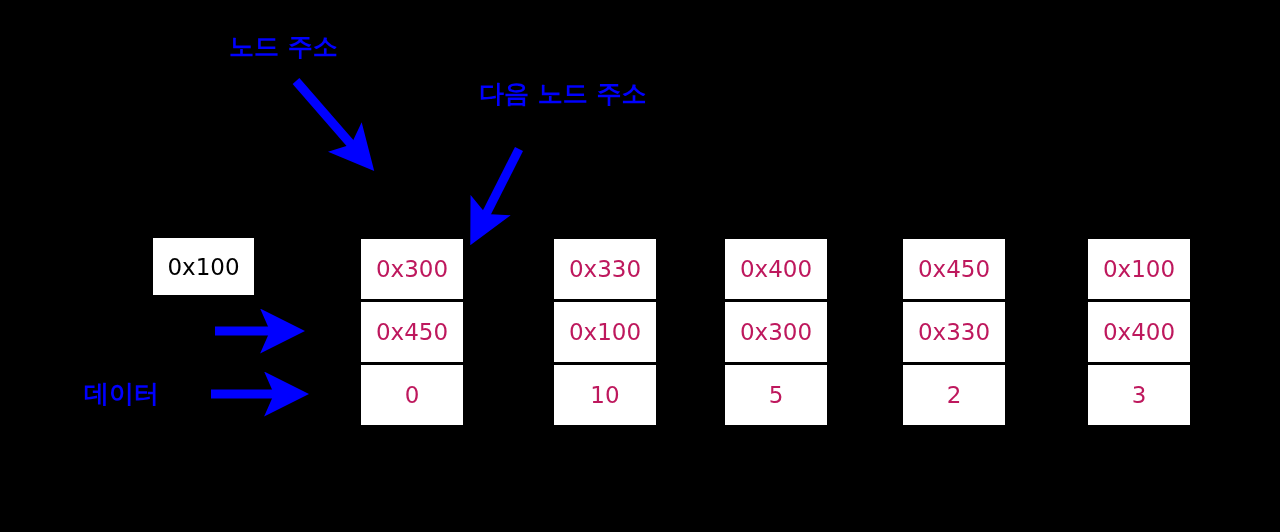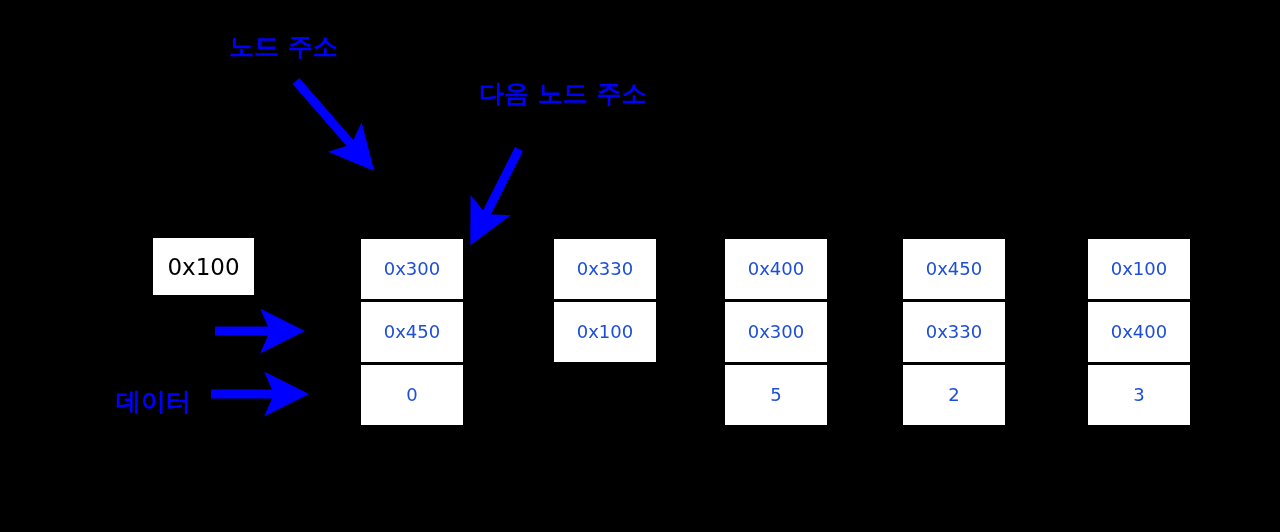--- a/index.html
+++ b/index.html
@@ -22,22 +22,22 @@
     height: 532px;
     background: #000000;
   }
 
   
   .cell {
     position: absolute;
     background: #ffffff;
     border: 2px solid #000000;
     box-sizing: border-box;
-    color: #1d4ed8;
-    font-size: 18px;
+    color: #be185d;
+    font-size: 23px;
     line-height: 1;
     display: flex;
     align-items: center;
     justify-content: center;
     letter-spacing: 0px;
   }
 
   .head-box {
     position: absolute;
     left: 151px;
@@ -107,33 +107,34 @@
     <line x1="215" y1="331" x2="288" y2="331" stroke="#0000ff" stroke-width="9" marker-end="url(#ah)"></line>
 
     <line x1="211" y1="394" x2="292" y2="394" stroke="#0000ff" stroke-width="9" marker-end="url(#ah)"></line>
   </svg>
 
   <div class="blue-label" style="left:229px; top:33px;">노드 주소</div>
 
   <div class="blue-label" style="left:479px; top:80px;text-align:right;">다음 노드 주소</div>
 
 
-  <div class="blue-label" style="left:84px; top:388px;margin-left:32px;">데이터</div>
+  <div class="blue-label" style="left:84px; top:380px;">데이터</div>
 
   <div class="head-box">0x100</div>
 
   <div class="node" style="left:359px;">
     <div class="cell c0">0x300</div>
     <div class="cell c1">0x450</div>
     <div class="cell c2">0</div>
   </div>
 
   <div class="node" style="left:552px;">
     <div class="cell c0">0x330</div>
     <div class="cell c1">0x100</div>
+    <div class="cell c2">10</div>
   </div>
 
   <div class="node" style="left:723px;">
     <div class="cell c0">0x400</div>
     <div class="cell c1">0x300</div>
     <div class="cell c2">5</div>
   </div>
 
   <div class="node" style="left:901px;">
     <div class="cell c0">0x450</div>

